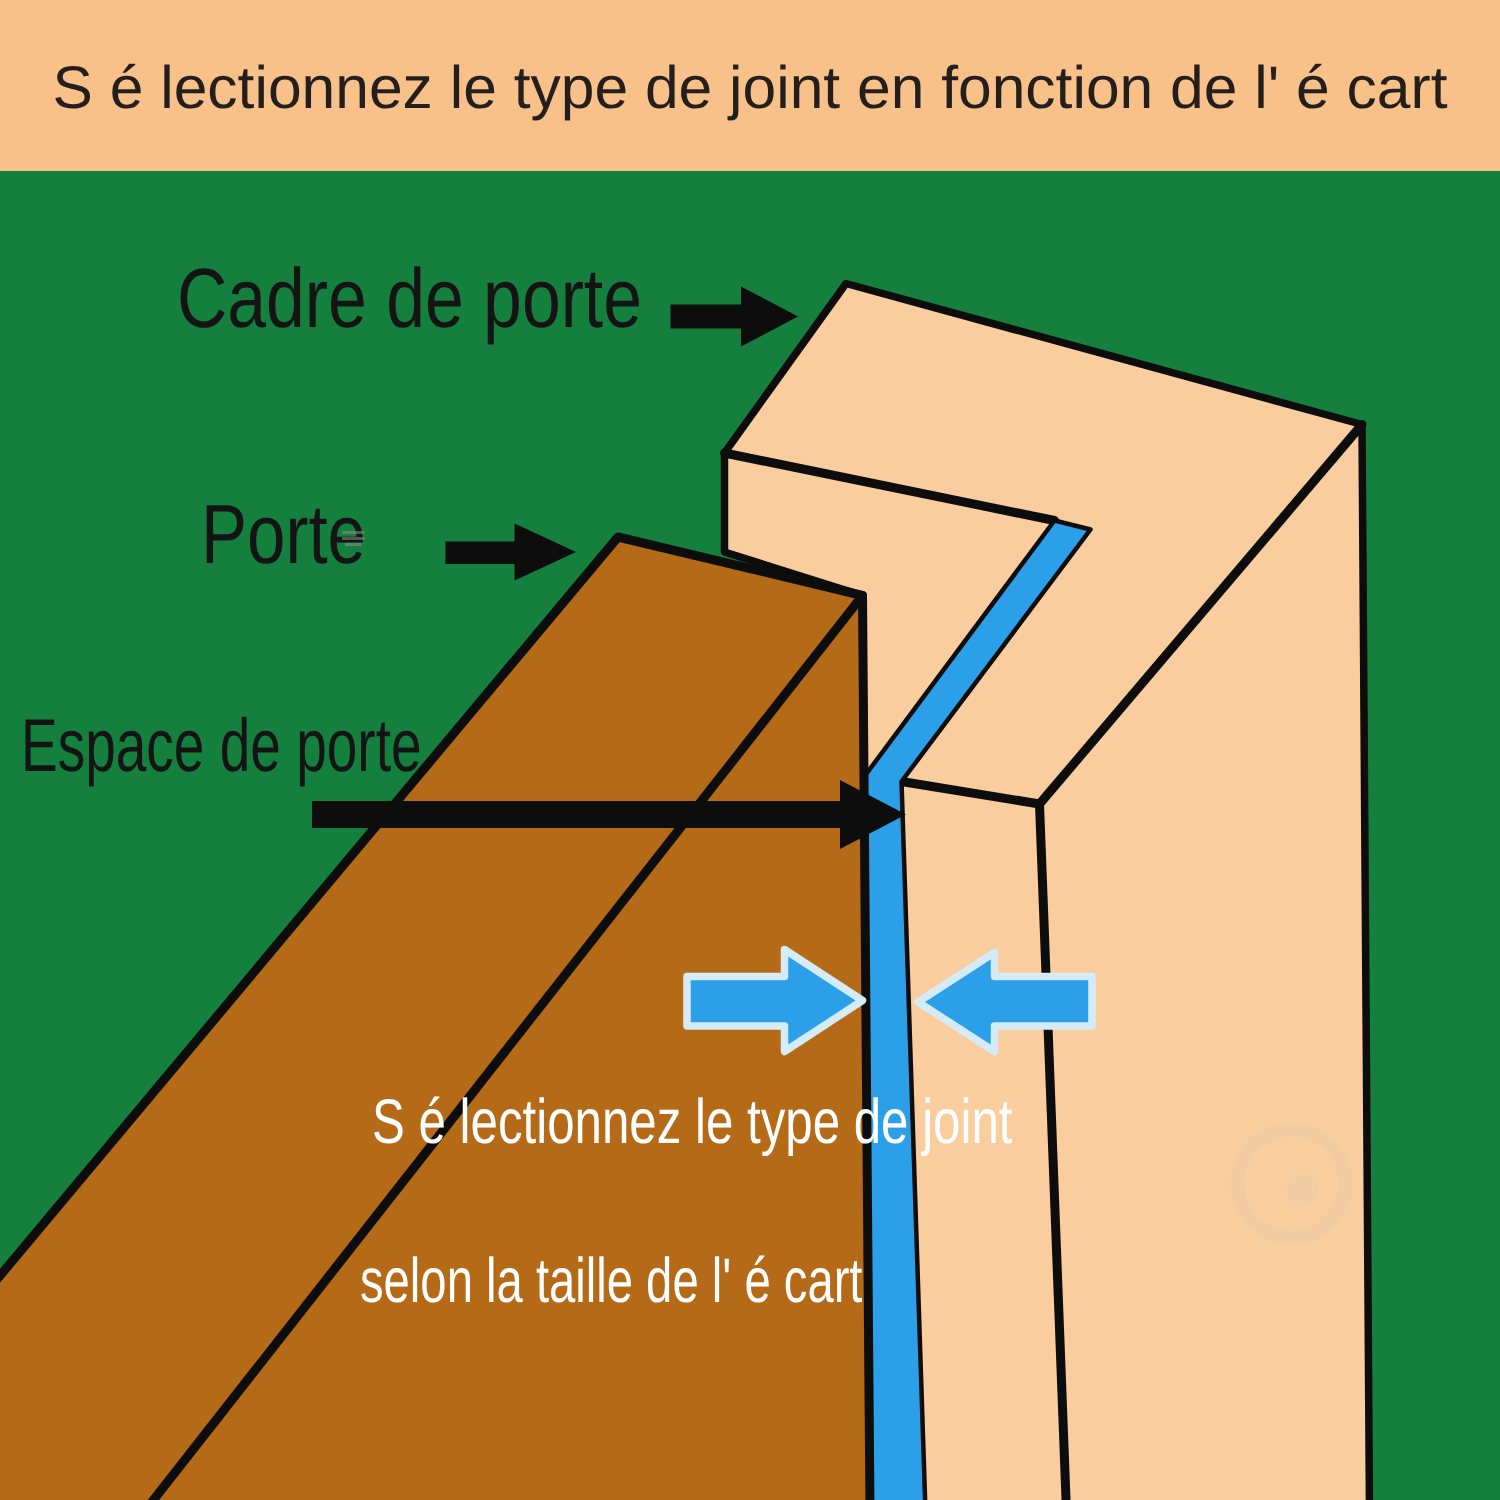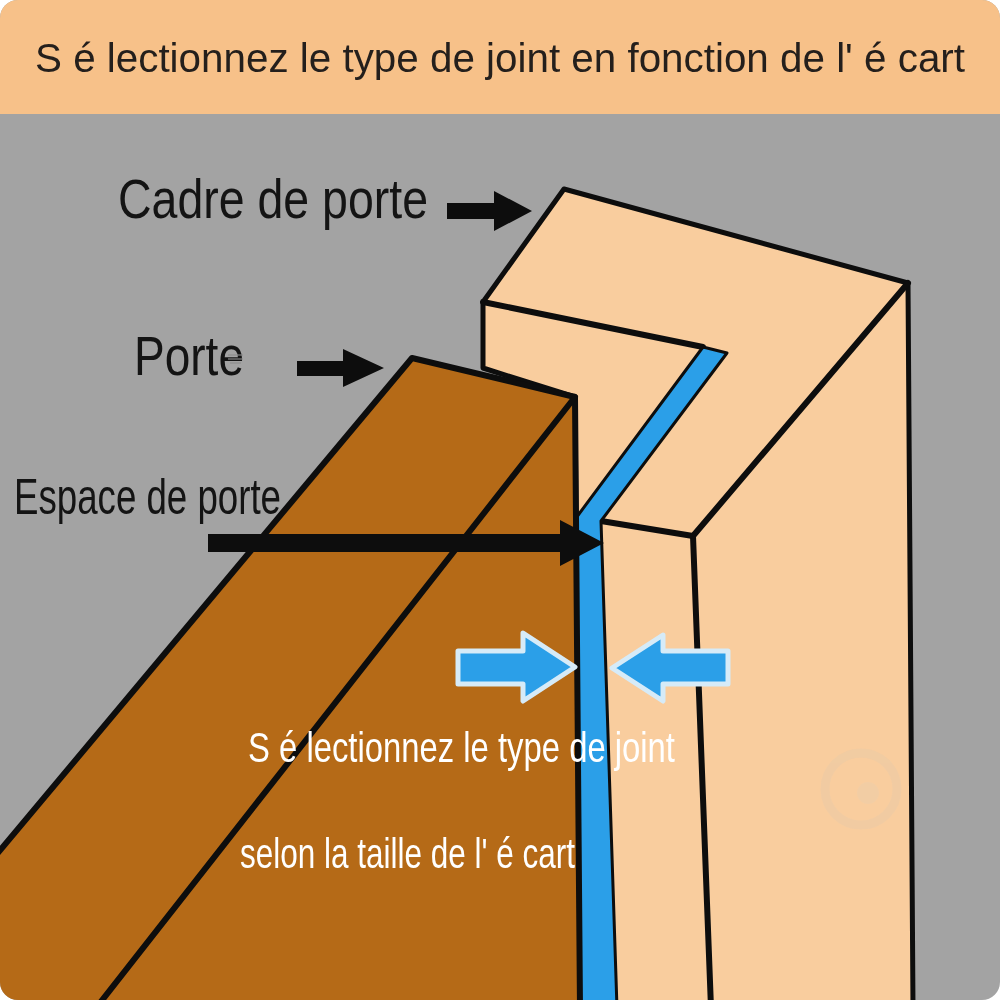--- a/index.html
+++ b/index.html
@@ -1,22 +1,21 @@
 <!DOCTYPE html>
 <html><head>
 <meta charset="utf-8">
 <style>
   html, body { margin: 0; padding: 0; background: #ffffff; }
   #stage {
     position: relative;
     width: 1000px; height: 1000px;
     overflow: hidden;
-    background: #a3a3a3;
+    background: #15803d;
     font-family: "Liberation Sans", "DejaVu Sans", sans-serif;
-    border-radius: 18px;
   }
   svg { display: block; }
   .frame-fill   { fill: var(--frame-fill); stroke: var(--outline); stroke-width: 5; stroke-linejoin: round; }
   .frame-line   { fill: none; stroke: var(--outline); stroke-width: 6; stroke-linecap: round; }
   .seal-fill    { fill: var(--seal-blue); stroke: var(--outline); stroke-width: 3; stroke-linejoin: round; }
   .door-fill    { fill: var(--door-fill); stroke: var(--outline); stroke-width: 6; stroke-linejoin: round; }
   .door-line    { fill: none; stroke: var(--outline); stroke-width: 6; stroke-linecap: round; }
   .black-arrow  { fill: var(--outline); stroke: none; }
   .blue-arrow   { fill: var(--arrow-blue); stroke: var(--arrow-border); stroke-width: 5; stroke-linejoin: round; }
   .banner-rect  { fill: var(--banner-bg); }

